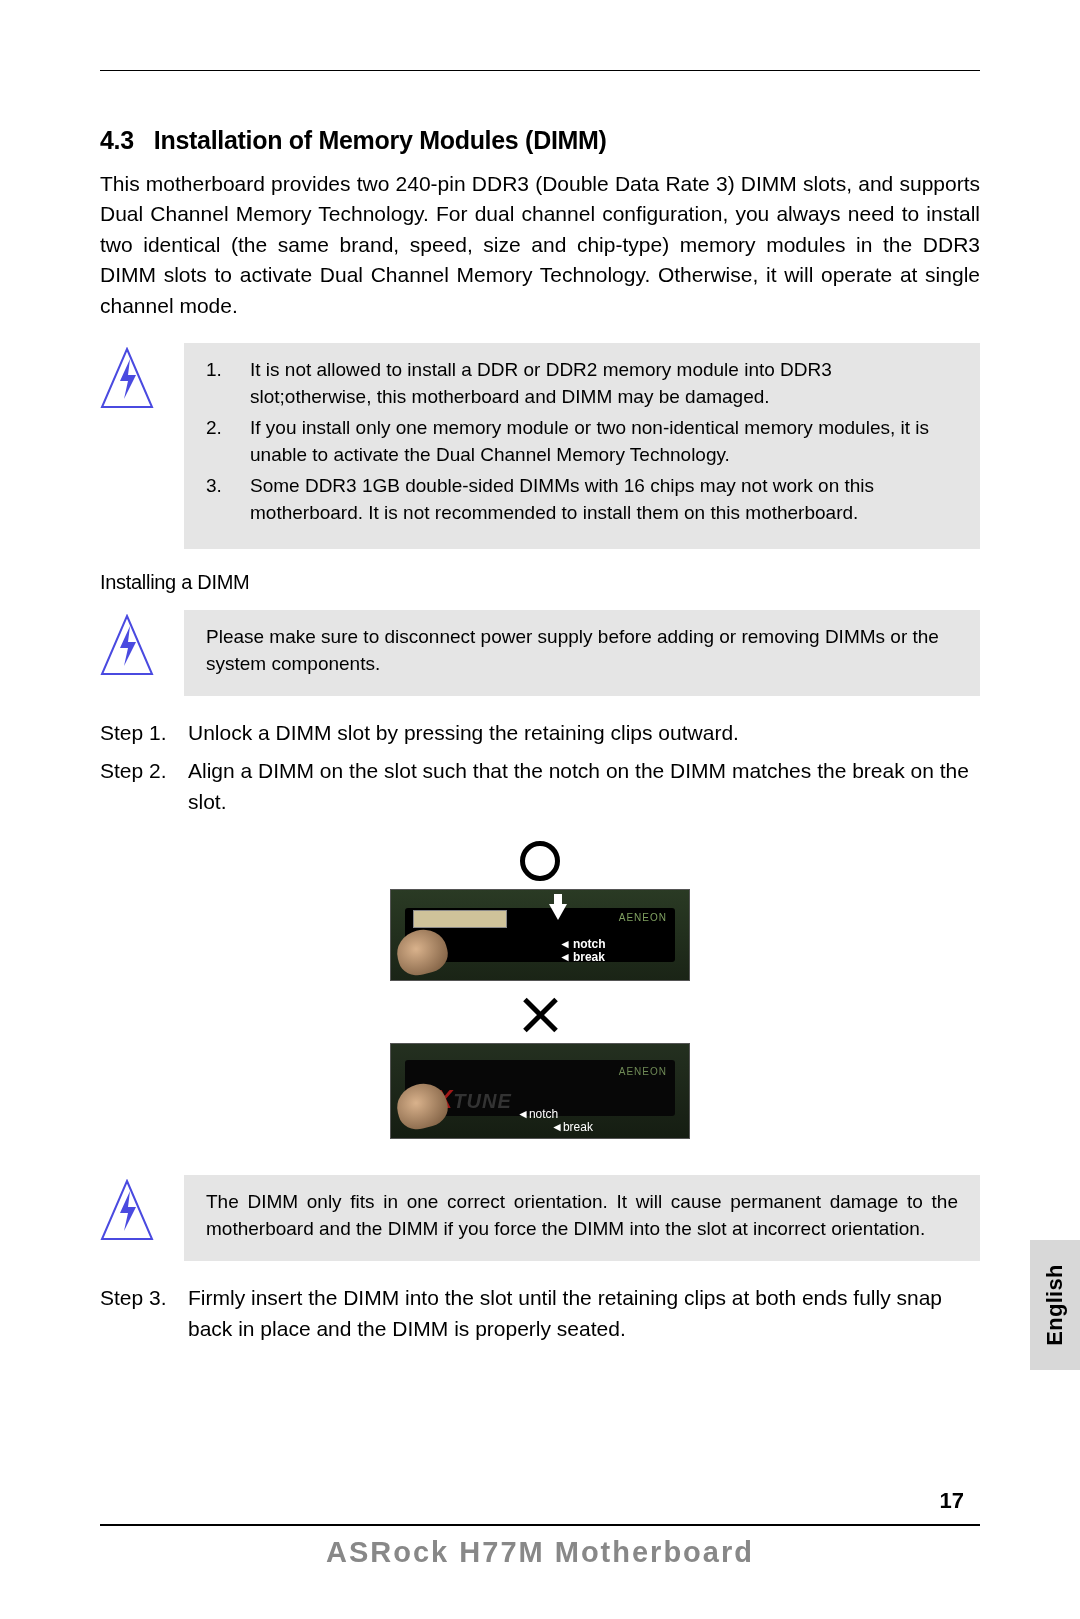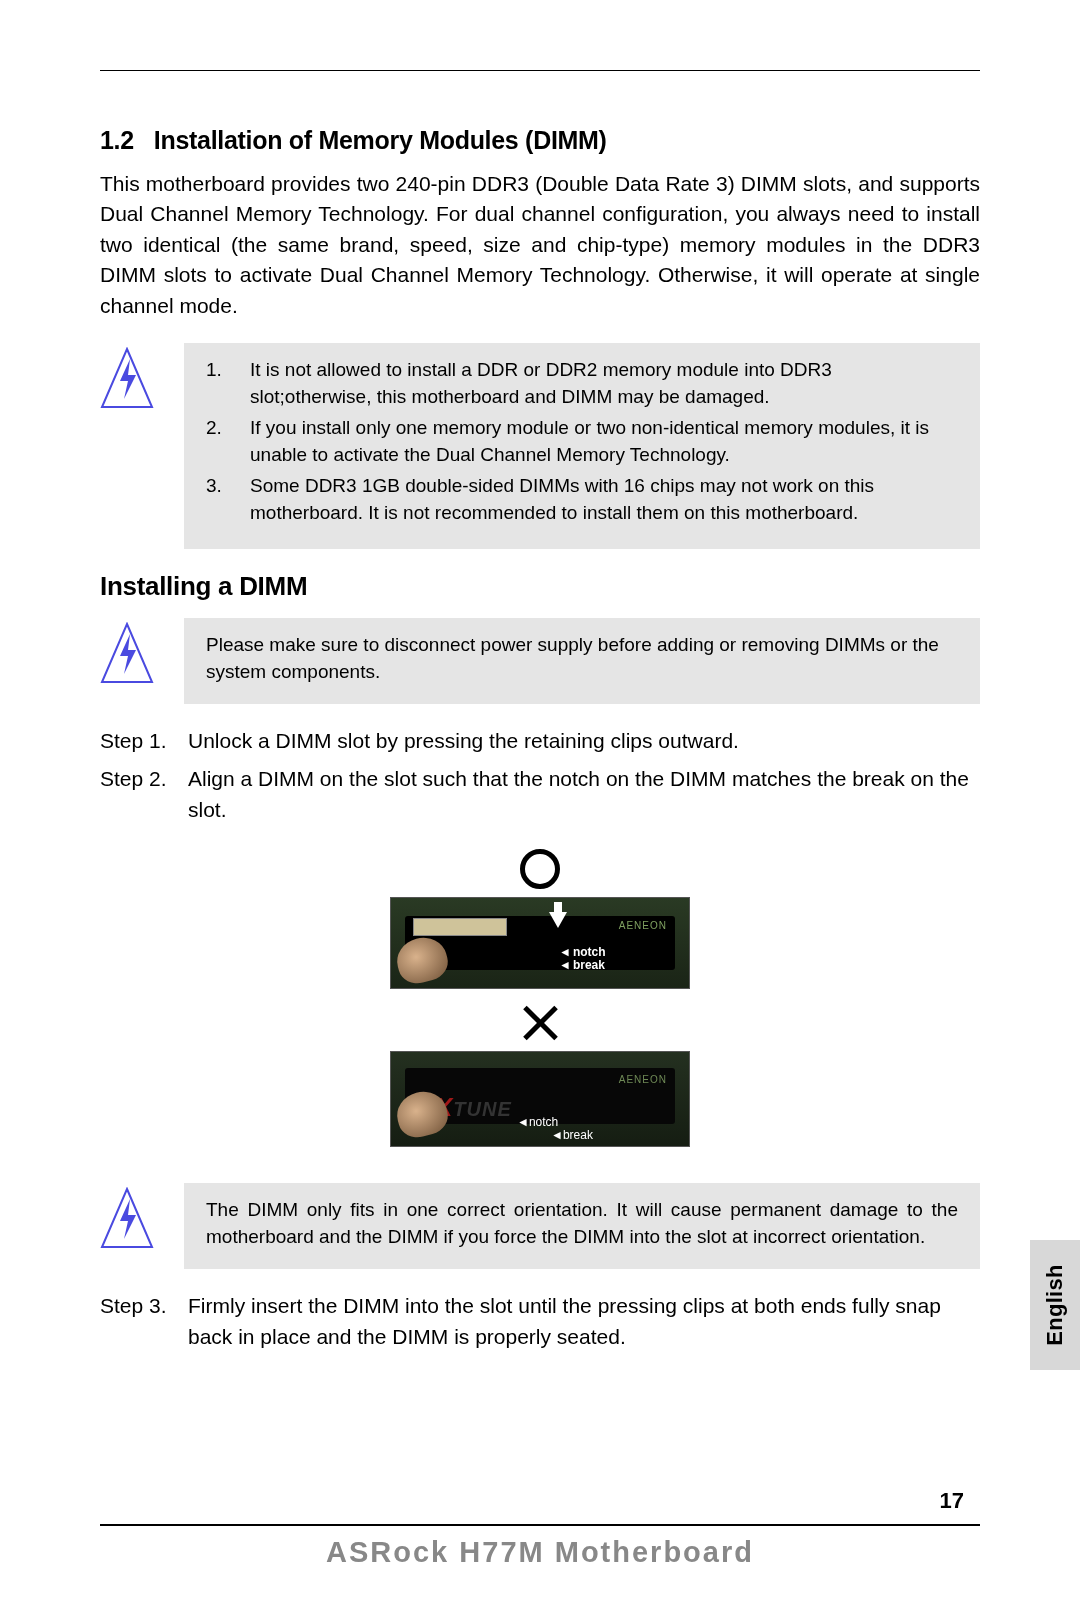--- a/index.html
+++ b/index.html
@@ -52,22 +52,22 @@
   }
   .warn-ol {
     display: flex;
     margin-bottom: 4px;
   }
   .warn-num {
     width: 44px;
     flex: 0 0 44px;
   }
   .sub-title {
-    font-size: 26px;
-    font-weight: bold;
+    font-size: 20px;
+    font-weight: normal;
     letter-spacing: -0.3px;
     margin: 20px 0 16px 0;
   }
   .step-row {
     display: flex;
     font-size: 21px;
     line-height: 1.45;
     margin-bottom: 2px;
     margin-top: 8px;
   }
@@ -250,21 +250,21 @@
     font-weight: bold;
   }
 </style>
 </head>
 <body>
 
 <div class="page">
   <div class="top-rule"></div>
 
   <div class="sec-title">
-    <span>1.2</span>
+    <span>4.3</span>
     <span>&nbsp;</span>
     <span>Installation of Memory Modules (DIMM)</span>
   </div>
 
   <p class="intro">This motherboard provides two 240-pin DDR3 (Double Data Rate 3) DIMM slots, and supports Dual Channel Memory Technology. For dual channel configuration, you always need to install two identical (the same brand, speed, size and chip-type) memory modules in the DDR3 DIMM slots to activate Dual Channel Memory Technology. Otherwise, it will operate at single channel mode.</p>
 
   <div class="warn-row">
     <div class="warn-icon">
       <svg viewBox="0 0 54 62">
         <polygon points="27,2 52,60 2,60" fill="none" stroke="#4a4ae0" stroke-width="2"></polygon>
@@ -343,21 +343,21 @@
       <svg viewBox="0 0 54 62">
         <polygon points="27,2 52,60 2,60" fill="none" stroke="#4a4ae0" stroke-width="2"></polygon>
         <path d="M30 12 L20 34 L28 34 L24 52 L36 28 L28 28 Z" fill="#4a4ae0"></path>
       </svg>
     </div>
     <div class="warn-box" style="text-align:justify">The DIMM only fits in one correct orientation. It will cause permanent damage to the motherboard and the DIMM if you force the DIMM into the slot at incorrect orientation.</div>
   </div>
 
   <div class="step-row">
     <div class="step-label">Step 3.</div>
-    <div class="step-text">Firmly insert the DIMM into the slot until the pressing clips at both ends fully snap back in place and the DIMM is properly seated.</div>
+    <div class="step-text">Firmly insert the DIMM into the slot until the retaining clips at both ends fully snap back in place and the DIMM is properly seated.</div>
   </div>
 </div>
 
 <div class="side-tab">
   <span>English</span>
 </div>
 
 <div class="footer">
   <div class="pagenum">17</div>
   <div class="foot-rule"></div>

